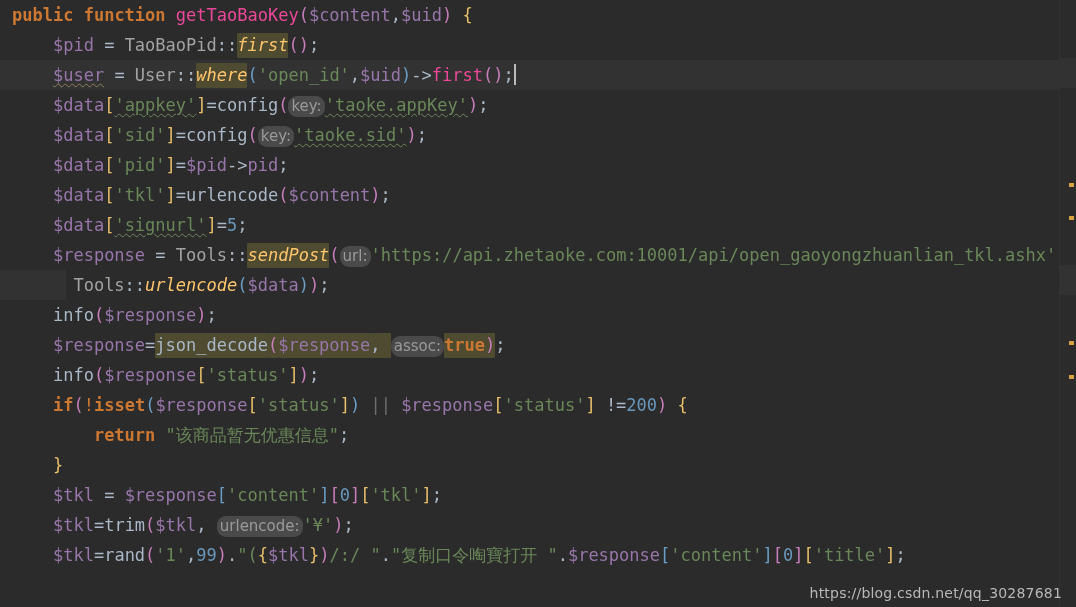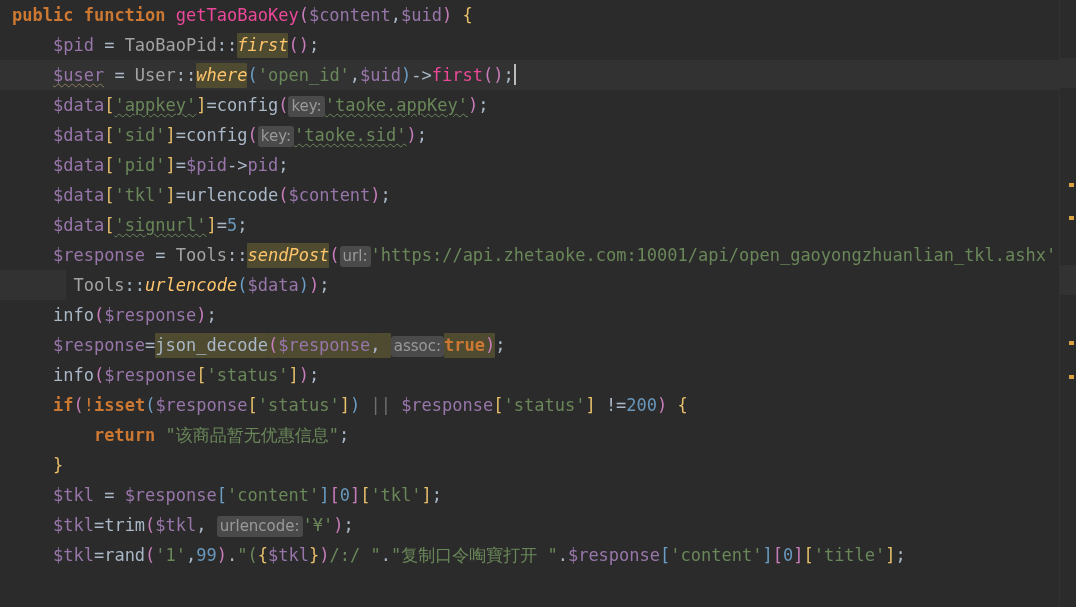--- a/index.html
+++ b/index.html
@@ -92,21 +92,21 @@
   .hl-find {
     background: #4f4b31;
     border-radius: 1px;
     padding: 2px 0 3px 0;
   }
 
   
   .phint {
     background: #4a4a4a;
     color: #9a9a9a;
-    border-radius: 3px;
+    border-radius: 9px;
     padding: 1px 3px 2px 3px;
     font-size: 15px;
     font-family: "DejaVu Sans", "Liberation Sans", sans-serif;
   }
 
   
   .caret {
     display: inline-block;
     width: 2px;
     height: 21px;
@@ -179,14 +179,15 @@
 
   <div id="marker-gutter">
       <div class="gutter-band" style="top: 58px; height: 30px;"></div>
       <div class="gutter-band" style="top: 265px; height: 30px;"></div>
       <div class="marker" style="top: 183px; background: rgb(217, 163, 67);"></div>
       <div class="marker" style="top: 216px; background: rgb(217, 163, 67);"></div>
       <div class="marker" style="top: 341px; background: rgb(217, 163, 67);"></div>
       <div class="marker" style="top: 375px; background: rgb(217, 163, 67);"></div>
     </div>
 
+  <div id="watermark">https://blog.csdn.net/qq_30287681</div>
 
 </div>
 
 </body></html>

